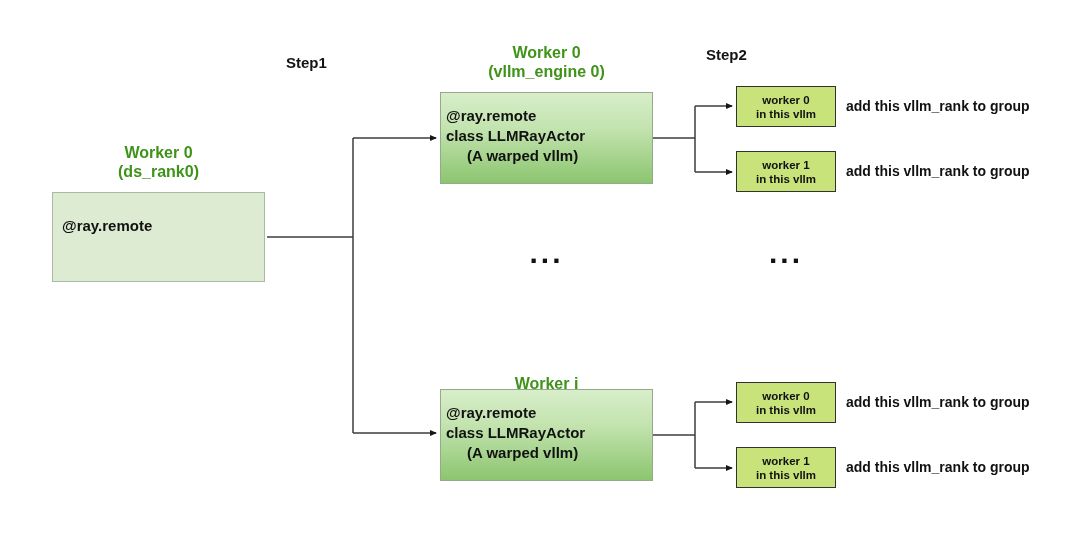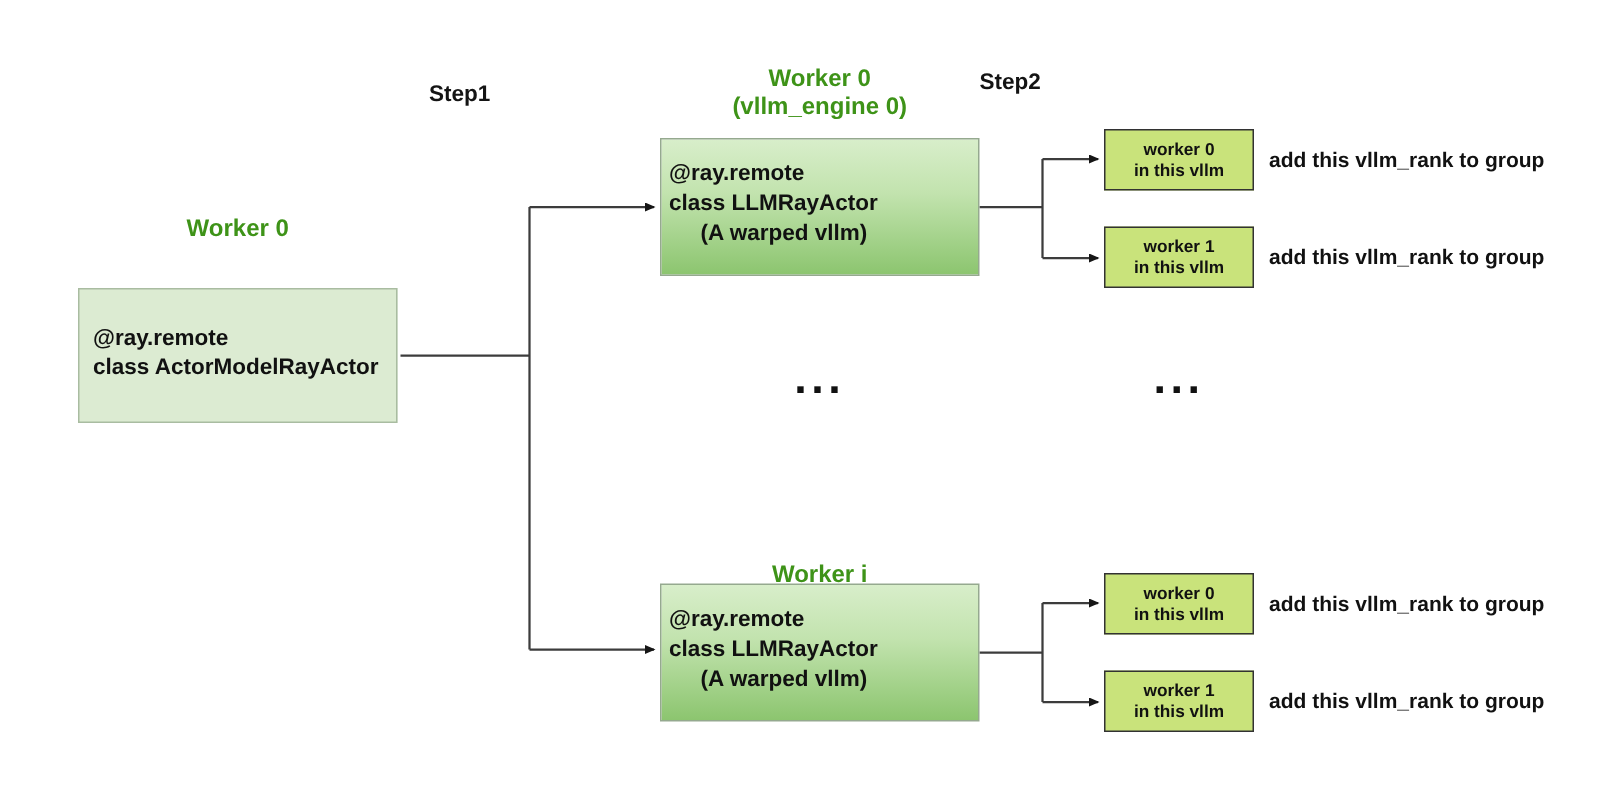--- a/index.html
+++ b/index.html
@@ -53,28 +53,28 @@
       <path d="M695,106 H732" marker-end="url(#arrow)"></path>
       <path d="M695,172 H732" marker-end="url(#arrow)"></path>
       <path d="M653,435 H695"></path>
       <path d="M695,402 V468"></path>
       <path d="M695,402 H732" marker-end="url(#arrow)"></path>
       <path d="M695,468 H732" marker-end="url(#arrow)"></path>
     </g>
   </svg>
 
   <div class="abs steplabel" style="left:286px;top:54px;">Step1</div>
-  <div class="abs steplabel" style="left:653px;top:46px;">Step2</div>
+  <div class="abs steplabel" style="left:706px;top:46px;">Step2</div>
 
   <div class="abs glabel" style="left:52px;top:143px;width:213px;">
     <div>Worker 0</div>
+    <div>(ds_rank0)</div>
   </div>
   <div class="abs root-box" style="left:52px;top:192px;">
     <div>@ray.remote</div>
-    <div>class ActorModelRayActor</div>
   </div>
 
   <div class="abs glabel" style="left:440px;top:43px;width:213px;">
     <div>Worker 0</div>
     <div>(vllm_engine 0)</div>
   </div>
   <div class="abs engine-box" style="left:440px;top:92px;">
     <div>@ray.remote</div>
     <div>class LLMRayActor</div>
     <div class="indent">(A warped vllm)</div>

